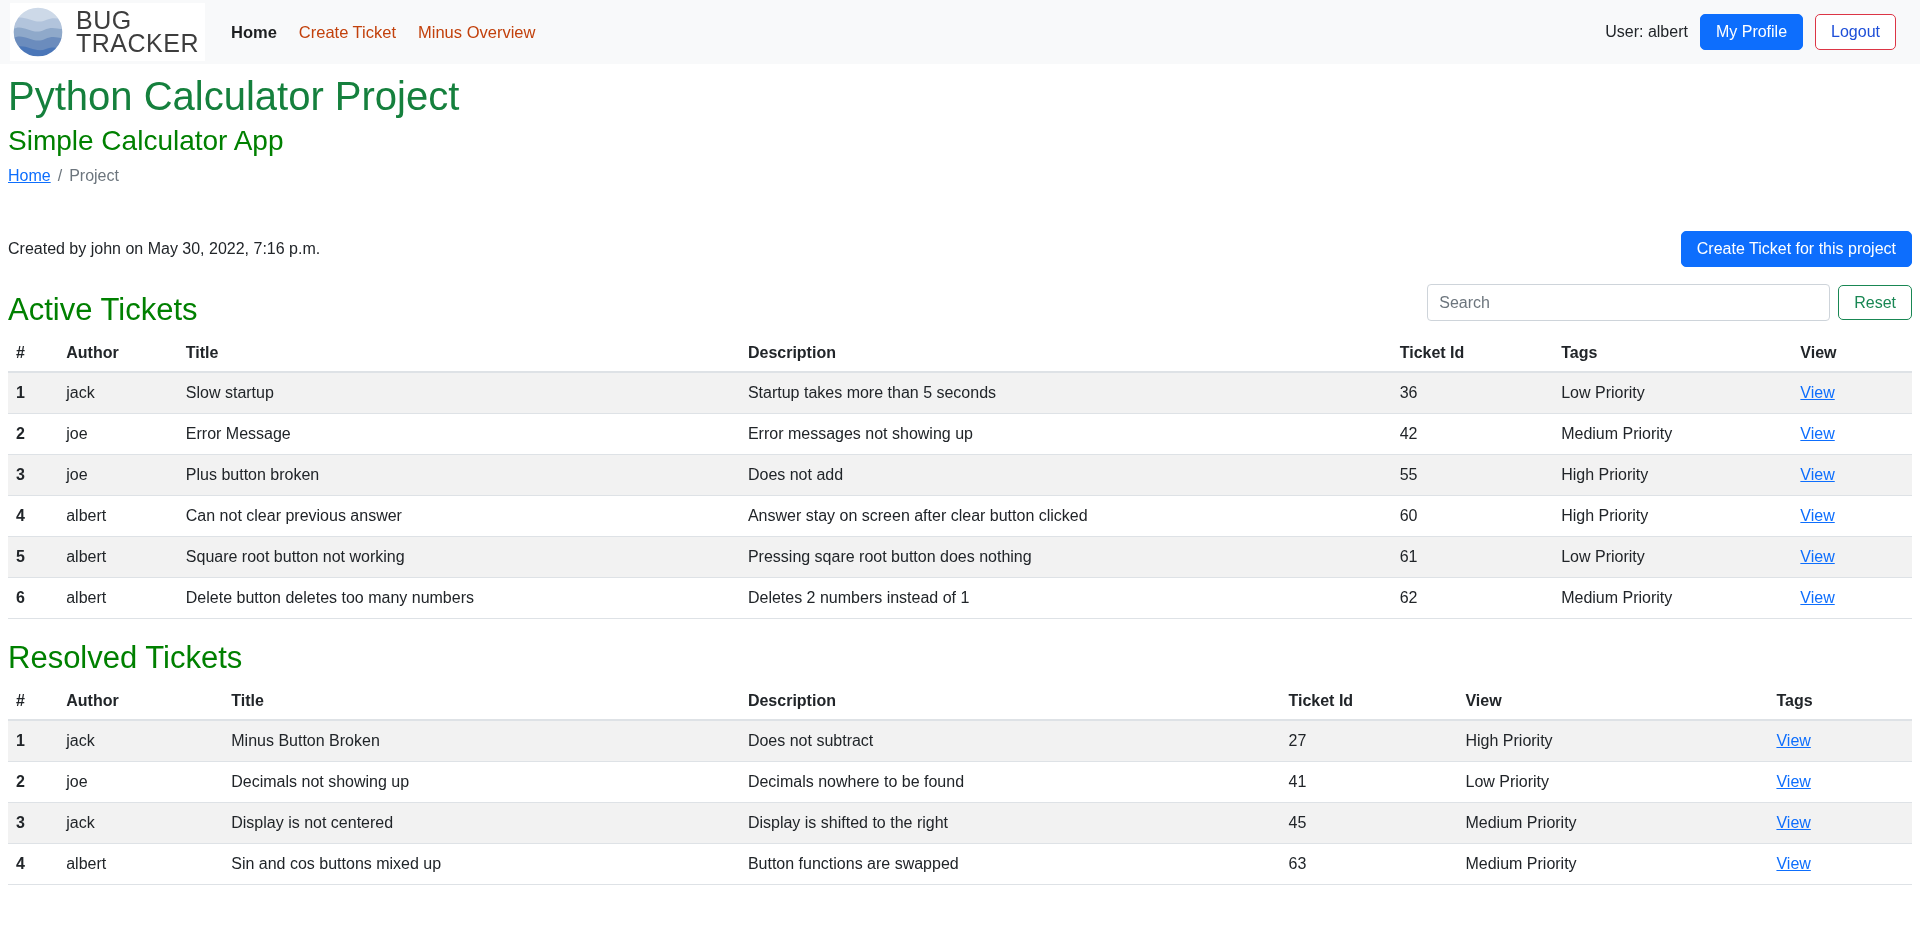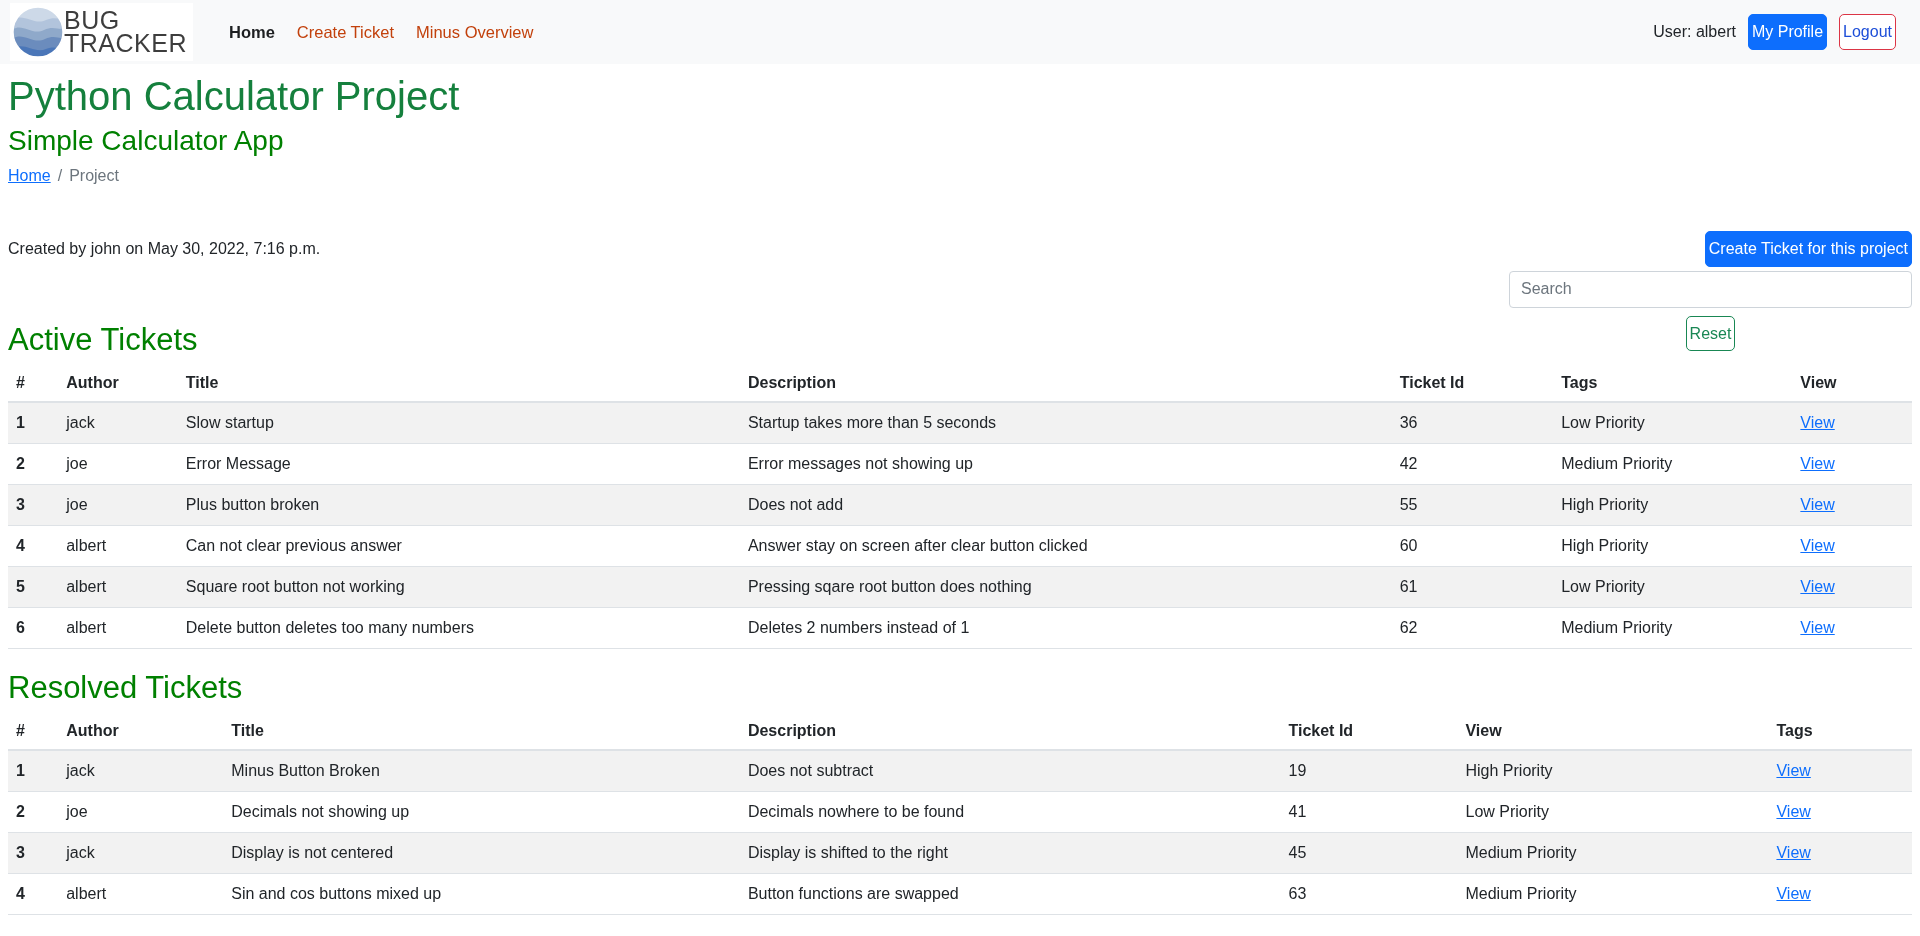--- a/index.html
+++ b/index.html
@@ -18,22 +18,22 @@
     height: 64px;
     background: #f8f9fa;
     display: flex;
     align-items: center;
     padding: 0 24px 0 10px;
     position: relative;
   }
   .brand {
     display: flex;
     align-items: center;
-    gap: 0;
-    margin-right: 36px;
+    gap: 12px;
+    margin-right: 26px;
     background: #ffffff;
     padding: 2px 6px 2px 2px;
     height: 58px;
   }
   .logo-circle {
     width: 52px; height: 52px;
     border-radius: 50%;
     overflow: hidden;
     flex: 0 0 auto;
     display: block;
@@ -64,21 +64,21 @@
     margin-left: auto;
     display: flex;
     align-items: center;
     gap: 12px;
   }
   .user-label { font-size: 16px; color: #212529; white-space: nowrap; }
   .btn {
     font-family: "Liberation Sans", sans-serif;
     font-size: 16px;
     border-radius: 5px;
-    padding: 7px 3px;
+    padding: 7px 15px;
     cursor: pointer;
     white-space: nowrap;
     line-height: 1.2;
     display: inline-block;
     border: 1px solid transparent;
   }
   .btn-primary { background: #0d6efd; color: #ffffff; border-color: #0d6efd; }
   .btn-outline-danger { background: #ffffff; color: #1d4ed8; border-color: #dc3545; }
   .btn-outline-success { background: #ffffff; color: #198754; border-color: #198754; }
 
@@ -126,21 +126,21 @@
     font-size: 31px;
     margin: 22px 0 0 0;
     line-height: 1.1;
   }
 
   .section-head {
     display: flex;
     align-items: flex-end;
     justify-content: space-between;
   }
-  .search-wrap { display: flex; gap: 8px; align-items: center; margin-bottom: 6px; flex-direction: column; }
+  .search-wrap { display: flex; gap: 8px; align-items: center; margin-bottom: 6px; }
   .search-input {
     width: 403px;
     height: 37px;
     padding: 6px 11px;
     font-size: 16px;
     font-family: "Liberation Sans", sans-serif;
     border: 1px solid #ced4da;
     border-radius: 4px;
     color: #212529;
     background: #ffffff;
@@ -359,21 +359,21 @@
         <th>View</th>
         <th>Tags</th>
       </tr>
     </thead>
     <tbody>
       <tr>
         <td class="idx">1</td>
         <td>jack</td>
         <td>Minus Button Broken</td>
         <td>Does not subtract</td>
-        <td>19</td>
+        <td>27</td>
         <td>High Priority</td>
         <td><a class="view-link">View</a></td>
       </tr>
       <tr>
         <td class="idx">2</td>
         <td>joe</td>
         <td>Decimals not showing up</td>
         <td>Decimals nowhere to be found</td>
         <td>41</td>
         <td>Low Priority</td>

